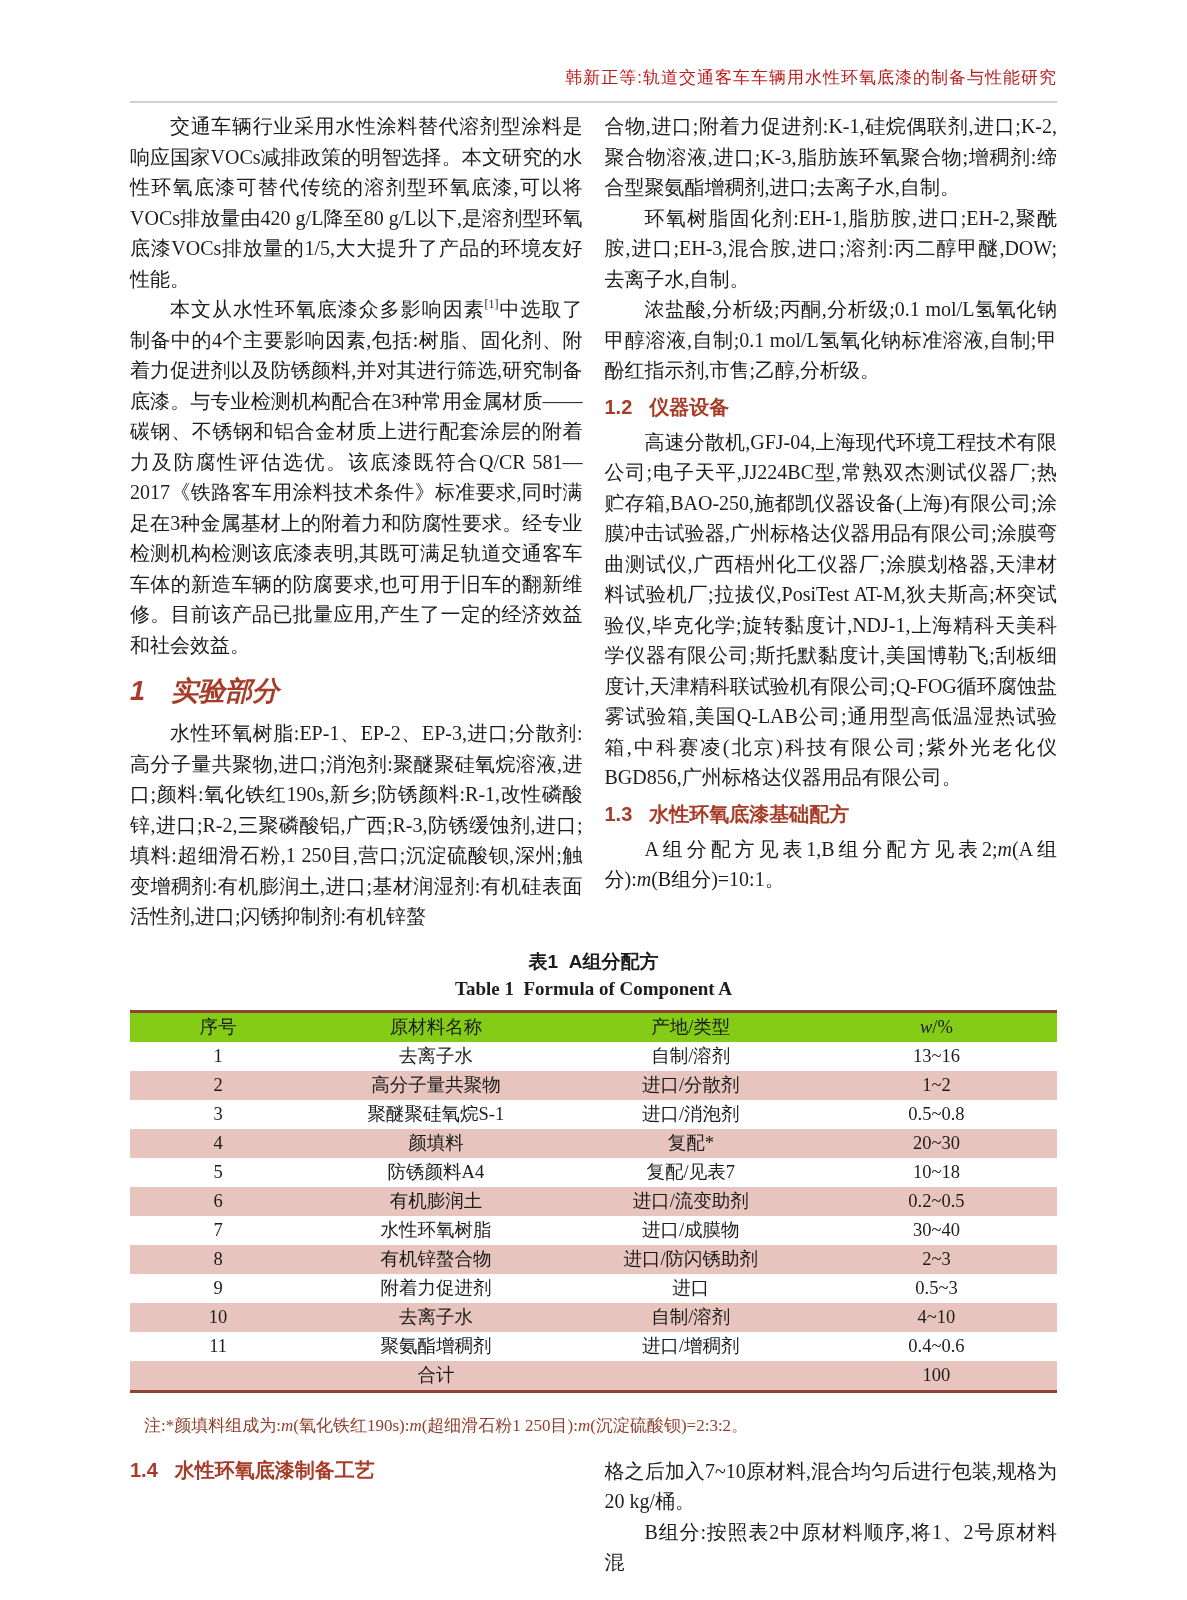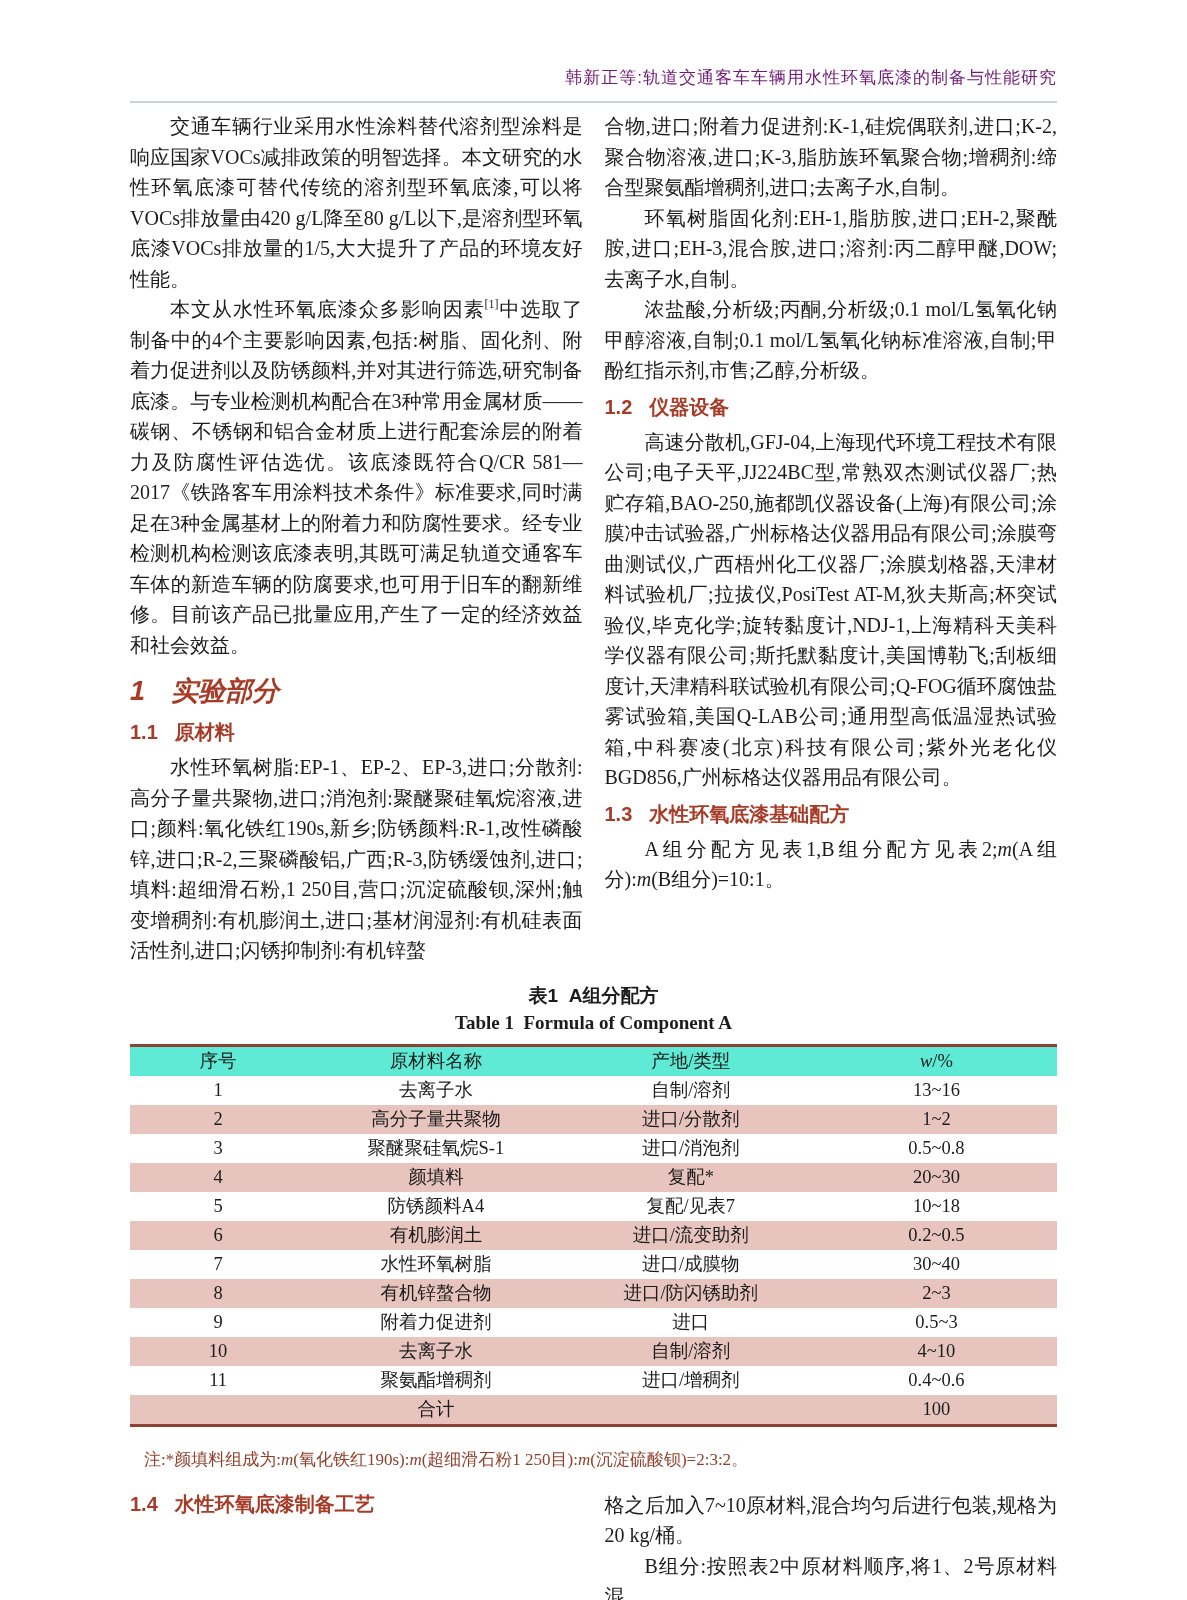--- a/index.html
+++ b/index.html
@@ -4,21 +4,21 @@
 <style>
   * { margin:0; padding:0; box-sizing:border-box; }
   html,body { background:#ffffff; }
   .page {
     position:relative; width:1187px; height:1600px; margin:0 auto;
     background:#ffffff; padding:66px 130px 38px 130px;
     display:flex; flex-direction:column;
     font-family:"Liberation Serif","DejaVu Serif",serif; color:#1c1c1c;
   }
   .running-head {
-    text-align:right; color:#701a75; font-size:17px; letter-spacing:1px;
+    text-align:right; color:#b91c1c; font-size:17px; letter-spacing:1px;
     font-family:"Liberation Sans","DejaVu Sans",sans-serif; padding-bottom:12px;
   }
   .head-rule { border-bottom:2px solid #ccd1d5; }
   .cols { display:flex; gap:22px; }
   .cols.top { margin-top:8px; }
   .cols.bottom { margin-top:18px; }
   .col { width:452.5px; text-align:justify; font-size:20px; line-height:30.5px; }
   .col p { margin:0; }
   p.ind { text-indent:2em; }
   sup.ref { font-size:12px; line-height:0; }
@@ -36,41 +36,40 @@
   .cap { text-align:center; font-weight:bold; }
   .cap-zh { font-family:"Liberation Sans","DejaVu Sans",sans-serif; font-size:19px; line-height:27px; }
   .cap-en { font-family:"Liberation Serif","DejaVu Serif",serif; font-size:19px; line-height:27px; }
   table.formula {
     width:100%; border-collapse:collapse; margin-top:8px; font-size:18.5px;
     border-top:3px solid #8e4233; border-bottom:3px solid #8e4233;
   }
   table.formula th, table.formula td {
     text-align:center; font-weight:normal; padding:3px 6px; height:29px; line-height:23px;
   }
-  table.formula thead tr { background:#5eead4; }
+  table.formula thead tr { background:#84cc16; }
   table.formula tr.pink { background:#e7c4bd; }
   table.formula col.c1 { width:19%; } table.formula col.c2 { width:28%; }
   table.formula col.c3 { width:27%; } table.formula col.c4 { width:26%; }
   .tbl-note { color:#8f3f2c; font-size:17px; line-height:24px; margin-top:21px; padding-left:14px; }
   i.var { font-family:"Liberation Serif","DejaVu Serif",serif; }
 </style>
 </head>
 <body>
 
 <div class="page">
 
   <div class="running-head">韩新正等:轨道交通客车车辆用水性环氧底漆的制备与性能研究</div>
   <div class="head-rule"></div>
 
   <div class="cols top">
     <div class="col">
       <p class="ind">交通车辆行业采用水性涂料替代溶剂型涂料是响应国家VOCs减排政策的明智选择。本文研究的水性环氧底漆可替代传统的溶剂型环氧底漆,可以将VOCs排放量由420 g/L降至80 g/L以下,是溶剂型环氧底漆VOCs排放量的1/5,大大提升了产品的环境友好性能。</p>
       <p class="ind"><span>本文从水性环氧底漆众多影响因素</span><sup class="ref">[1]</sup><span>中选取了制备中的4个主要影响因素,包括:树脂、固化剂、附着力促进剂以及防锈颜料,并对其进行筛选,研究制备底漆。与专业检测机构配合在3种常用金属材质——碳钢、不锈钢和铝合金材质上进行配套涂层的附着力及防腐性评估选优。该底漆既符合Q/CR 581—2017《铁路客车用涂料技术条件》标准要求,同时满足在3种金属基材上的附着力和防腐性要求。经专业检测机构检测该底漆表明,其既可满足轨道交通客车车体的新造车辆的防腐要求,也可用于旧车的翻新维修。目前该产品已批量应用,产生了一定的经济效益和社会效益。</span></p>
       <h2 class="sec"><span class="num">1</span><span>实验部分</span></h2>
-      <h3 class="subsec"><span class="num">1.1</span><span>原材料</span></h3>
       <p class="ind">水性环氧树脂:EP-1、EP-2、EP-3,进口;分散剂:高分子量共聚物,进口;消泡剂:聚醚聚硅氧烷溶液,进口;颜料:氧化铁红190s,新乡;防锈颜料:R-1,改性磷酸锌,进口;R-2,三聚磷酸铝,广西;R-3,防锈缓蚀剂,进口;填料:超细滑石粉,1 250目,营口;沉淀硫酸钡,深州;触变增稠剂:有机膨润土,进口;基材润湿剂:有机硅表面活性剂,进口;闪锈抑制剂:有机锌螯</p>
     </div>
     <div class="col">
       <p>合物,进口;附着力促进剂:K-1,硅烷偶联剂,进口;K-2,聚合物溶液,进口;K-3,脂肪族环氧聚合物;增稠剂:缔合型聚氨酯增稠剂,进口;去离子水,自制。</p>
       <p class="ind">环氧树脂固化剂:EH-1,脂肪胺,进口;EH-2,聚酰胺,进口;EH-3,混合胺,进口;溶剂:丙二醇甲醚,DOW;去离子水,自制。</p>
       <p class="ind">浓盐酸,分析级;丙酮,分析级;0.1 mol/L氢氧化钠甲醇溶液,自制;0.1 mol/L氢氧化钠标准溶液,自制;甲酚红指示剂,市售;乙醇,分析级。</p>
       <h3 class="subsec"><span class="num">1.2</span><span>仪器设备</span></h3>
       <p class="ind">高速分散机,GFJ-04,上海现代环境工程技术有限公司;电子天平,JJ224BC型,常熟双杰测试仪器厂;热贮存箱,BAO-250,施都凯仪器设备(上海)有限公司;涂膜冲击试验器,广州标格达仪器用品有限公司;涂膜弯曲测试仪,广西梧州化工仪器厂;涂膜划格器,天津材料试验机厂;拉拔仪,PosiTest AT-M,狄夫斯高;杯突试验仪,毕克化学;旋转黏度计,NDJ-1,上海精科天美科学仪器有限公司;斯托默黏度计,美国博勒飞;刮板细度计,天津精科联试验机有限公司;Q-FOG循环腐蚀盐雾试验箱,美国Q-LAB公司;通用型高低温湿热试验箱,中科赛凌(北京)科技有限公司;紫外光老化仪BGD856,广州标格达仪器用品有限公司。</p>
       <h3 class="subsec"><span class="num">1.3</span><span>水性环氧底漆基础配方</span></h3>
       <p class="ind"><span>A组分配方见表1,B组分配方见表2;</span><i class="var">m</i><span>(A组分):</span><i class="var">m</i><span>(B组分)=10:1。</span></p>

